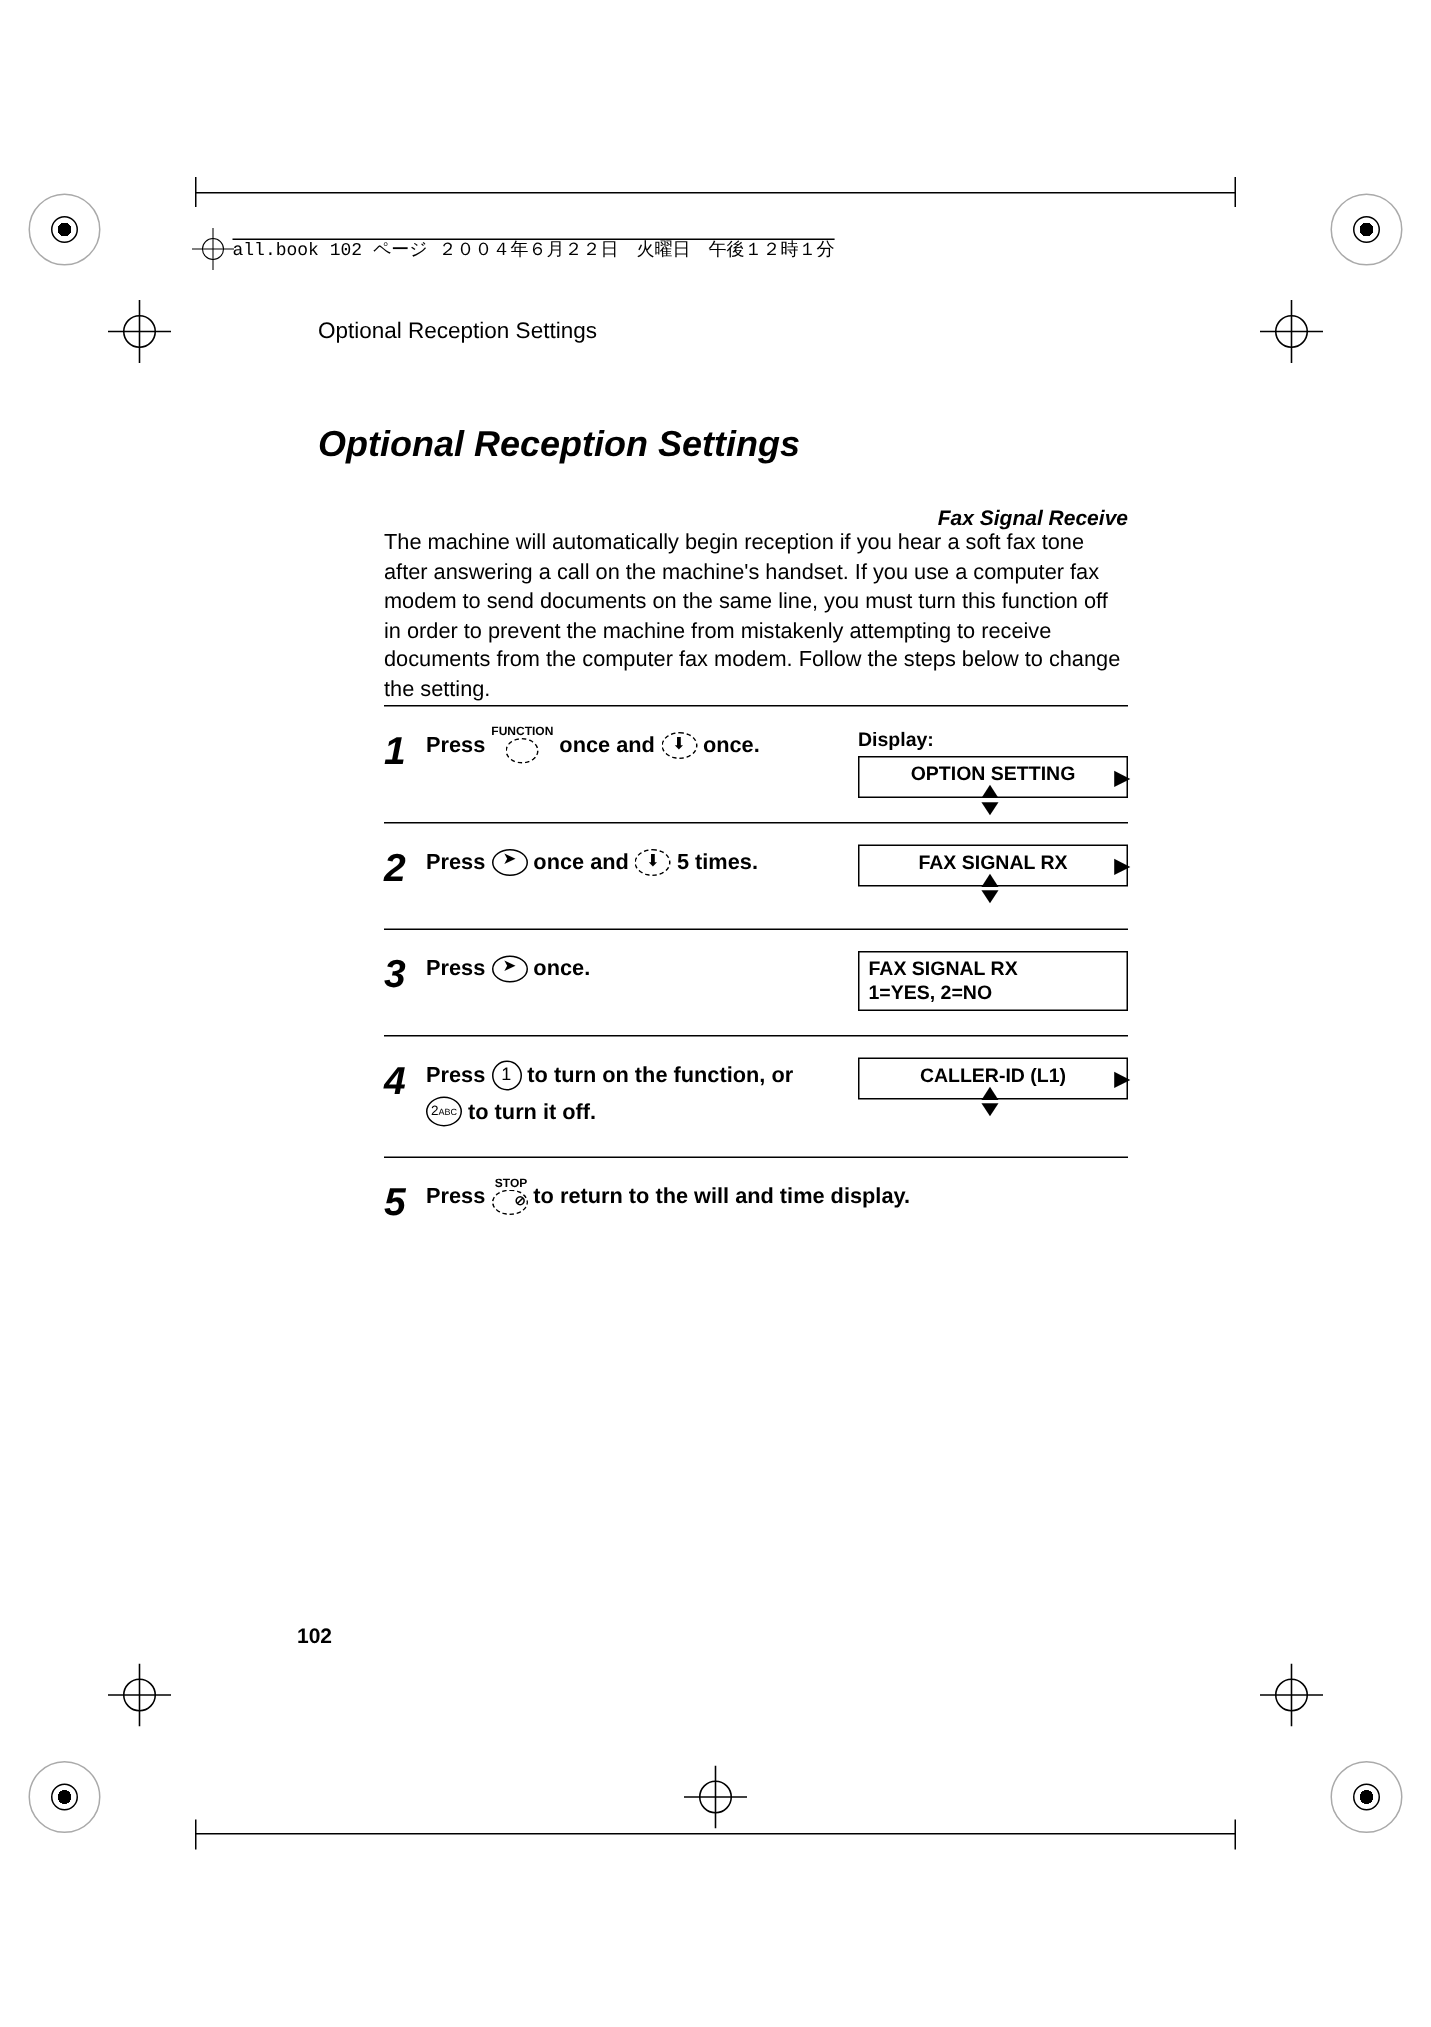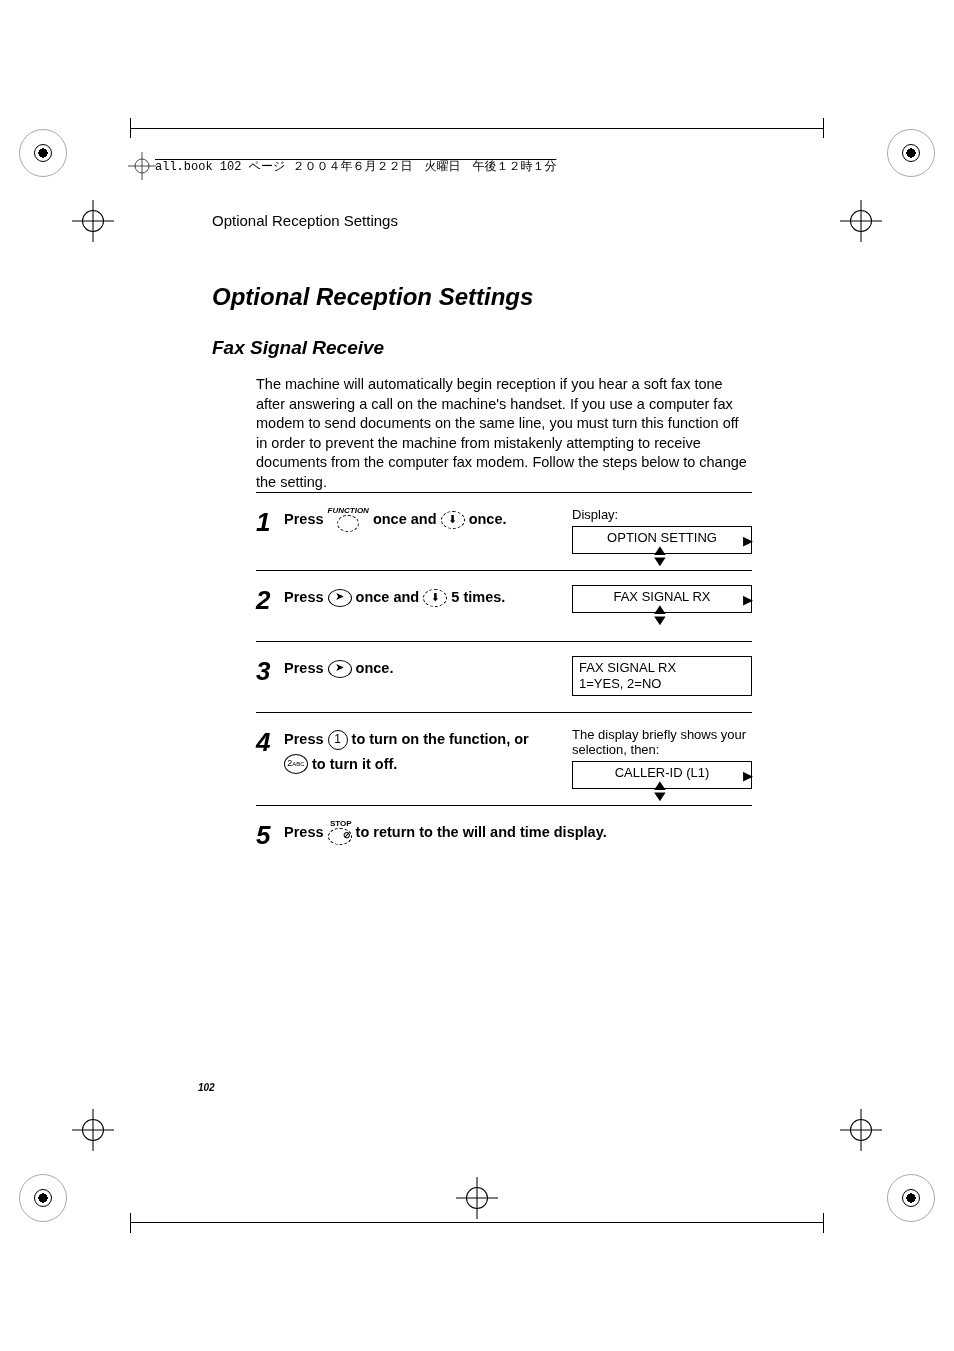--- a/index.html
+++ b/index.html
@@ -72,24 +72,24 @@
     font-size: 15px;
   }
   .section-title {
     font-size: 24px;
     font-weight: bold;
     font-style: italic;
     margin-top: 54px;
     margin-bottom: 26px;
   }
   .subsection-title {
-    font-size: 19px;
+    font-size: 14px;
     font-weight: bold;
     font-style: italic;
-    margin-bottom: 16px;
+    text-align: right;
   }
   .body-text {
     font-size: 14.5px;
     line-height: 1.35;
     margin-left: 44px;
   }
   .steps {
     margin-left: 44px;
   }
   .step {
@@ -109,20 +109,21 @@
   }
   .step-instr {
     flex: 1;
     font-size: 14.5px;
     font-weight: bold;
     line-height: 1.7;
   }
   .step-disp {
     width: 180px;
     font-size: 13px;
+    font-weight: bold;
   }
   .disp-label {
     margin-bottom: 4px;
   }
   .lcd {
     border: 1px solid #000;
     padding: 3px 6px;
     font-size: 13px;
     display: flex;
     align-items: center;
@@ -159,21 +160,20 @@
     display: inline-block;
     vertical-align: middle;
     text-align: center;
     position: relative;
     top: -1px;
   }
   .func-label {
     font-size: 8px;
     font-weight: bold;
     line-height: 1;
-    font-style: italic;
   }
   .func-circle {
     border: 1px dashed #000;
     border-radius: 50%;
     width: 20px;
     height: 15px;
     margin: 0 auto;
   }
   .dashed-oval {
     display: inline-block;
@@ -249,23 +249,22 @@
     font-size: 11px;
     font-weight: normal;
     line-height: 13px;
     position: relative;
     top: -1px;
   }
   .page-number {
     position: absolute;
     left: 198px;
     top: 1082px;
-    font-size: 10px;
-    font-weight: bold;
-    font-style: italic;
+    font-size: 14px;
+    font-weight: bold;
   }
   
   .reg {
     position: absolute;
     width: 42px;
     height: 42px;
   }
   .reg svg { width: 100%; height: 100%; }
   .reg-tl { left: 72px; top: 200px; }
   .reg-tr { right: 72px; top: 200px; }
@@ -424,21 +423,20 @@
     <div class="step">
       <div class="step-num">4</div>
       <div class="step-instr">
         <span>Press </span>
         <span class="circle-num">1</span>
         <span> to turn on the function, or </span><br>
         <span class="circle-num-wider"><span>2</span><span style="font-size:6px;">ABC</span></span>
         <span> to turn it off.</span>
       </div>
       <div class="step-disp">
-        <div class="disp-label">The display briefly shows your selection, then:</div>
         <div class="lcd">
           <span>CALLER-ID (L1)</span>
           <span class="nav-arrows">▲<br>▼</span>
           <span class="nav-side">▶</span>
         </div>
       </div>
     </div>
 
     <div class="step" style="border-bottom:none;">
       <div class="step-num">5</div>

